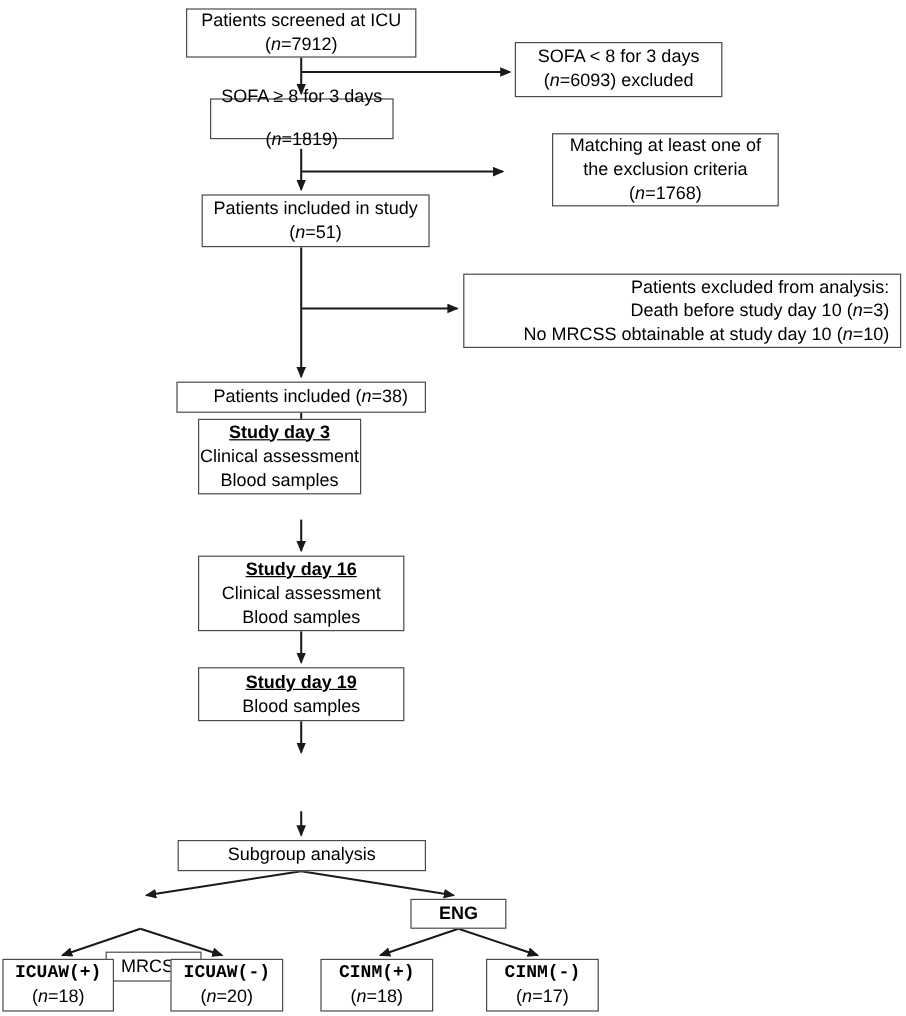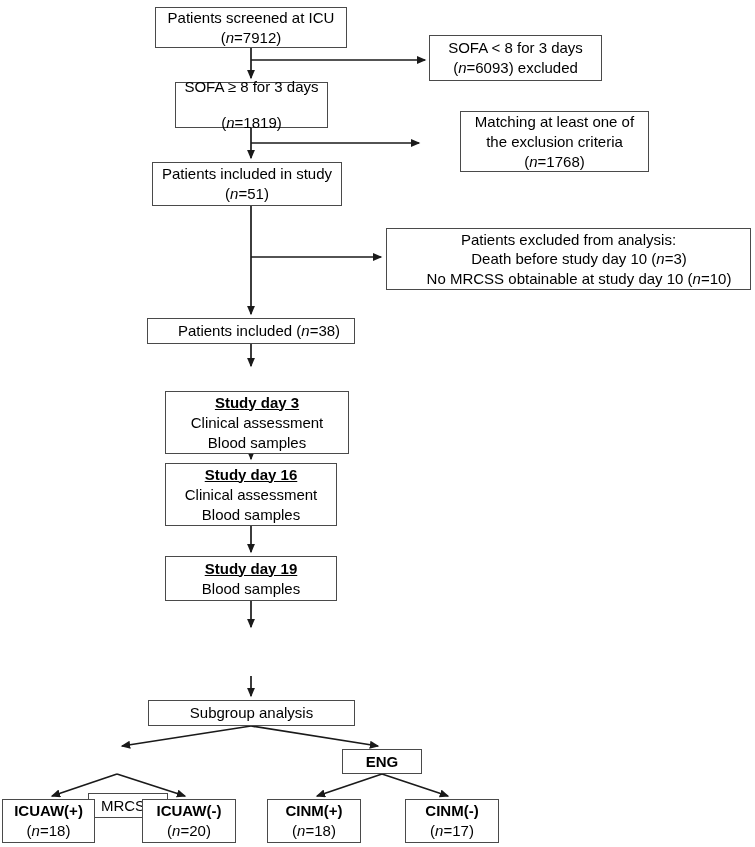--- a/index.html
+++ b/index.html
@@ -24,27 +24,27 @@
     border: 1.5px solid #4a4a4a;
     display: flex;
     flex-direction: column;
     justify-content: center;
     text-align: center;
     font-size: 15px;
     line-height: 20px;
     color: #000000;
   }
   .box .bline { white-space: nowrap; }
-  .box.left-align { text-align: center; padding: 0 9px; line-height: 19.5px; }
+  .box.left-align { text-align: right; padding: 0 9px; line-height: 19.5px; }
   .box.left-align .indent { padding-left: 21px; }
   .day-title {
     font-weight: bold;
     text-decoration: underline;
   }
-  .bold-line { font-weight: bold; }
+  .bold-line { font-weight: bold; font-family: Liberation Mono, monospace; }
   i { font-style: italic; }
 </style>
 </head>
 <body>
 
 <div id="stage">
 
   <svg id="arrow-layer" width="755" height="847" viewBox="0 0 755 847">
     <defs>
       <marker id="ah" markerUnits="userSpaceOnUse" markerWidth="11" markerHeight="10" refX="8.2" refY="4" orient="auto">
@@ -75,47 +75,47 @@
   <div class="box" style="left:155px; top:7px; width:192px; height:41px;">
     <div class="bline">Patients screened at ICU</div>
     <div class="bline">(<i>n</i>=7912)</div>
   </div>
 
   <div class="box" style="left:429px; top:35px; width:173px; height:46px;">
     <div class="bline">SOFA &lt; 8 for 3 days</div>
     <div class="bline">(<i>n</i>=6093) excluded</div>
   </div>
 
-  <div class="box" style="left:175px; top:82px; width:153px; height:46px;gap:16px;">
+  <div class="box" style="left:175px; top:82px; width:153px; height:34px;gap:16px;">
     <div class="bline">SOFA ≥ 8 for 3 days</div>
     <div class="bline">(<i>n</i>=1819)</div>
   </div>
 
   <div class="box" style="left:423px; top:111px; width:189px; height:61px;margin-left:37px;">
     <div class="bline">Matching at least one of</div>
     <div class="bline">the exclusion criteria</div>
     <div class="bline">(<i>n</i>=1768)</div>
   </div>
 
-  <div class="box" style="left:152px; top:162px; width:190px; height:44px;">
+  <div class="box" style="left:168px; top:162px; width:190px; height:44px;">
     <div class="bline">Patients included in study</div>
     <div class="bline">(<i>n</i>=51)</div>
   </div>
 
   <div class="box left-align" style="left:386px; top:228px; width:365px; height:62px;">
     <div class="bline">Patients excluded from analysis:</div>
     <div class="bline indent">Death before study day 10 (<i>n</i>=3)</div>
     <div class="bline indent">No MRCSS obtainable at study day 10 (<i>n</i>=10)</div>
   </div>
 
   <div class="box" style="left:147px; top:318px; width:208px; height:26px;padding-left:16px;">
     <div class="bline">Patients included (<i>n</i>=38)</div>
   </div>
 
-  <div class="box" style="left:165px; top:391px; width:184px; height:63px;">
+  <div class="box" style="left:165px; top:349px; width:136px; height:63px;">
     <div class="bline"><span class="day-title">Study day 3</span></div>
     <div class="bline">Clinical assessment</div>
     <div class="bline">Blood samples</div>
   </div>
 
   <div class="box" style="left:165px; top:463px; width:172px; height:63px;">
     <div class="bline"><span class="day-title">Study day 16</span></div>
     <div class="bline">Clinical assessment</div>
     <div class="bline">Blood samples</div>
   </div>

